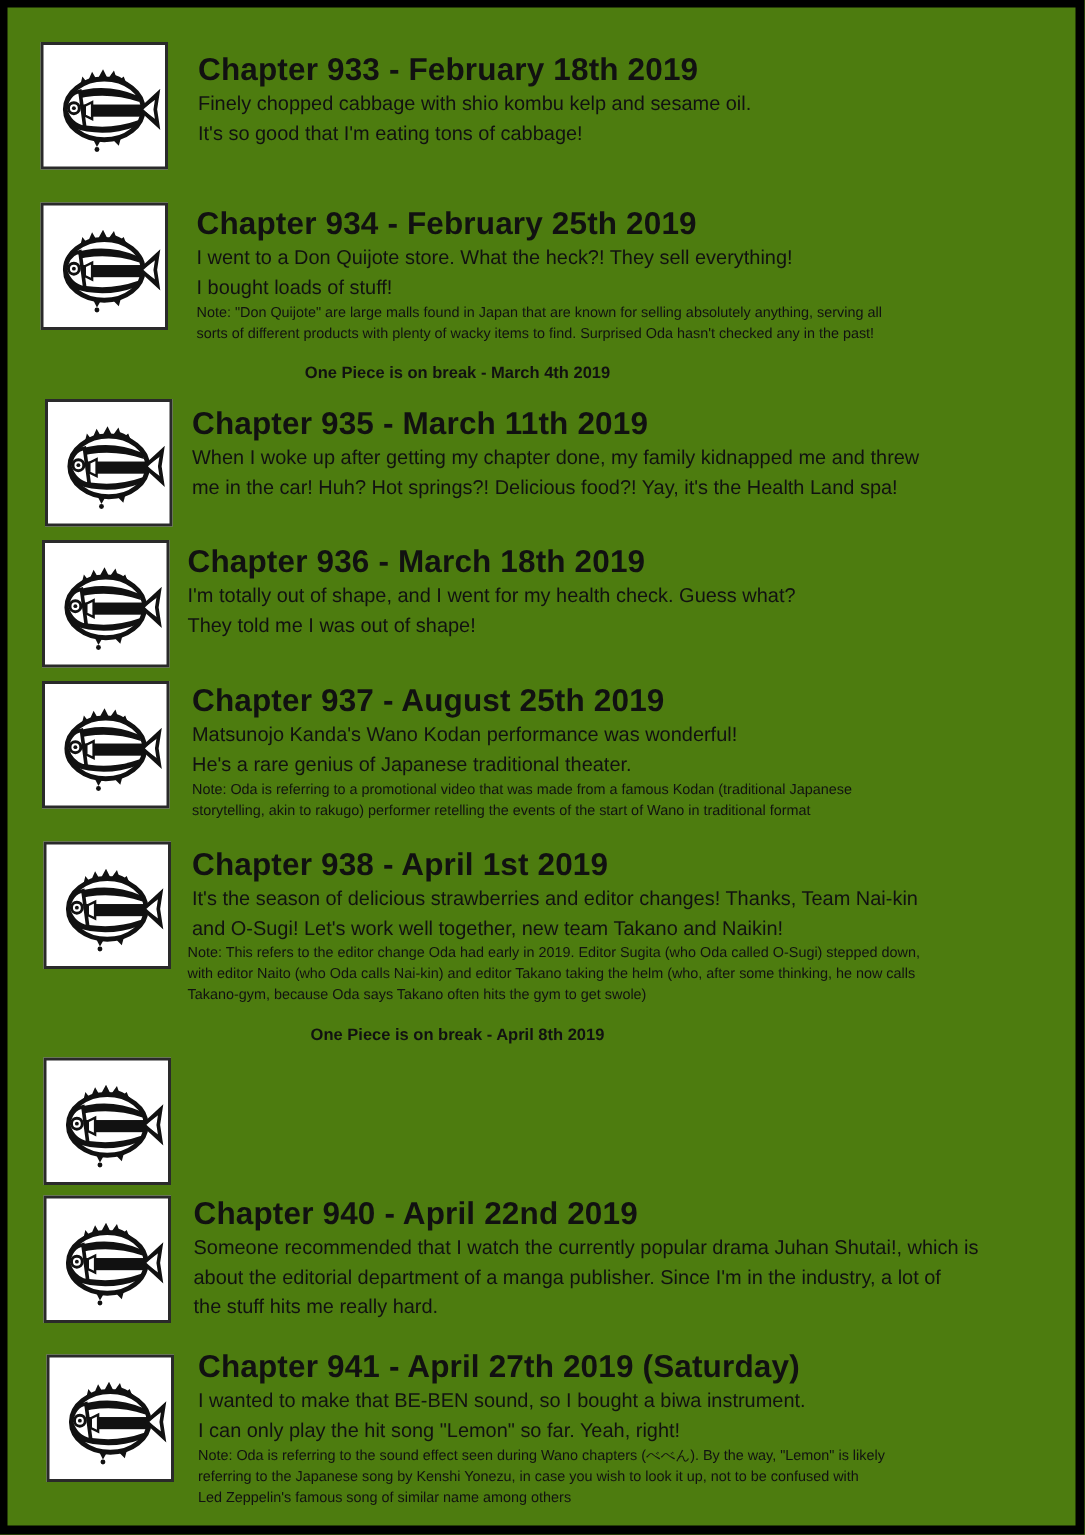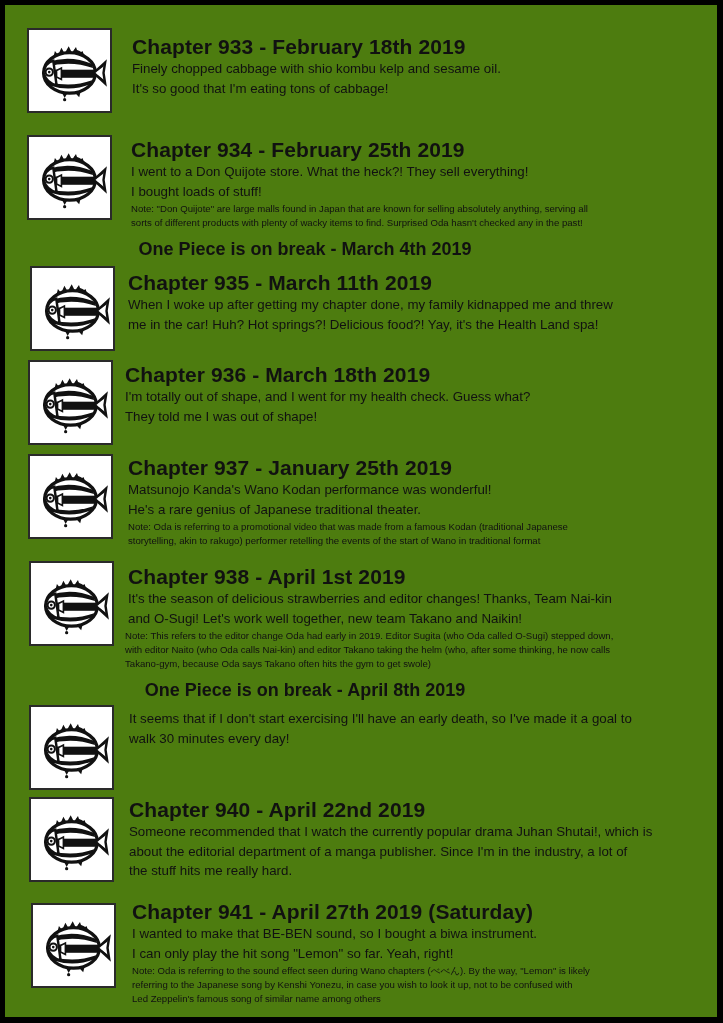--- a/index.html
+++ b/index.html
@@ -40,21 +40,21 @@
   .note {
     font-size: 9.6px;
     line-height: 14px;
     white-space: pre-line;
     margin: 1px 0 0 0;
   }
   .break {
     position: absolute; left: 0; width: 600px;
     text-align: center;
     font-weight: bold;
-    font-size: 18px;
+    font-size: 11px;
     line-height: 18px;
     color: #111;
   }
 </style>
 </head>
 <body>
 
 <div class="page">
 
   <div class="entry" style="top:0;">
@@ -113,21 +113,21 @@
     </div>
   </div>
 
   <div class="entry" style="top:0;">
     <div class="icon" style="left:23px; top:449px;">
       <svg viewBox="0 0 100 100">
           <use href="#fish"></use>
         </svg>
     </div>
     <div class="text" style="left:123px; top:451px;">
-      <p class="title">Chapter 937 - January 25th 2019</p>
+      <p class="title">Chapter 937 - August 25th 2019</p>
       <p class="body">Matsunojo Kanda's Wano Kodan performance was wonderful!
 He's a rare genius of Japanese traditional theater.</p>
       <p class="note">Note: Oda is referring to a promotional video that was made from a famous Kodan (traditional Japanese
 storytelling, akin to rakugo) performer retelling the events of the start of Wano in traditional format</p>
     </div>
   </div>
 
   <div class="entry" style="top:0;">
     <div class="icon" style="left:24px; top:556px;">
       <svg viewBox="0 0 100 100">
@@ -146,22 +146,20 @@
 
   <div class="break" style="top:676px;">One Piece is on break - April 8th 2019</div>
 
   <div class="entry" style="top:0;">
     <div class="icon" style="left:24px; top:700px;">
       <svg viewBox="0 0 100 100">
           <use href="#fish"></use>
         </svg>
     </div>
     <div class="text" style="left:124px; top:704px;">
-      <p class="body">It seems that if I don't start exercising I'll have an early death, so I've made it a goal to
-walk 30 minutes every day!</p>
     </div>
   </div>
 
   <div class="entry" style="top:0;">
     <div class="icon" style="left:24px; top:792px;">
       <svg viewBox="0 0 100 100">
           <use href="#fish"></use>
         </svg>
     </div>
     <div class="text" style="left:124px; top:793px;">

